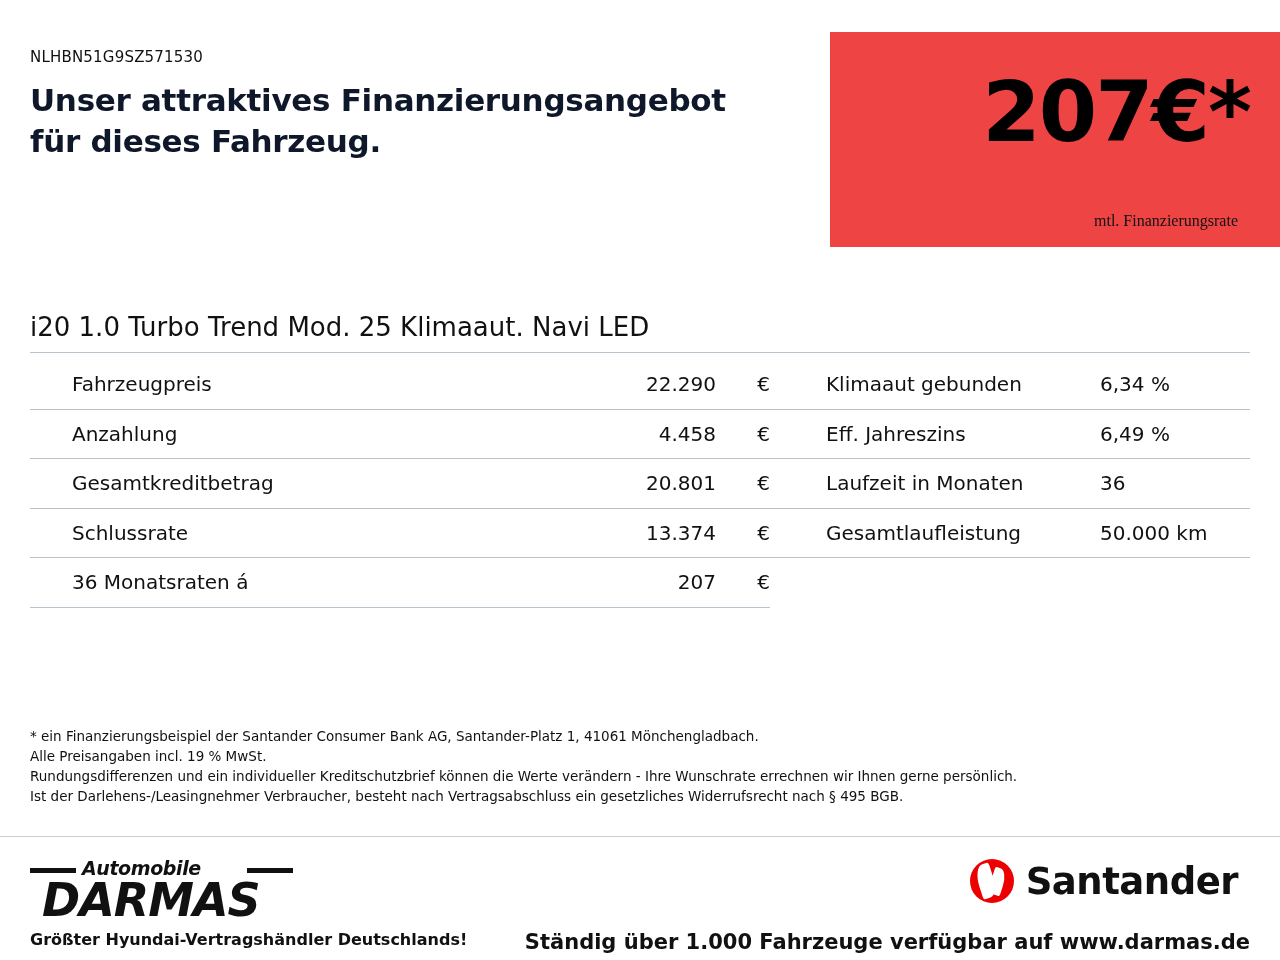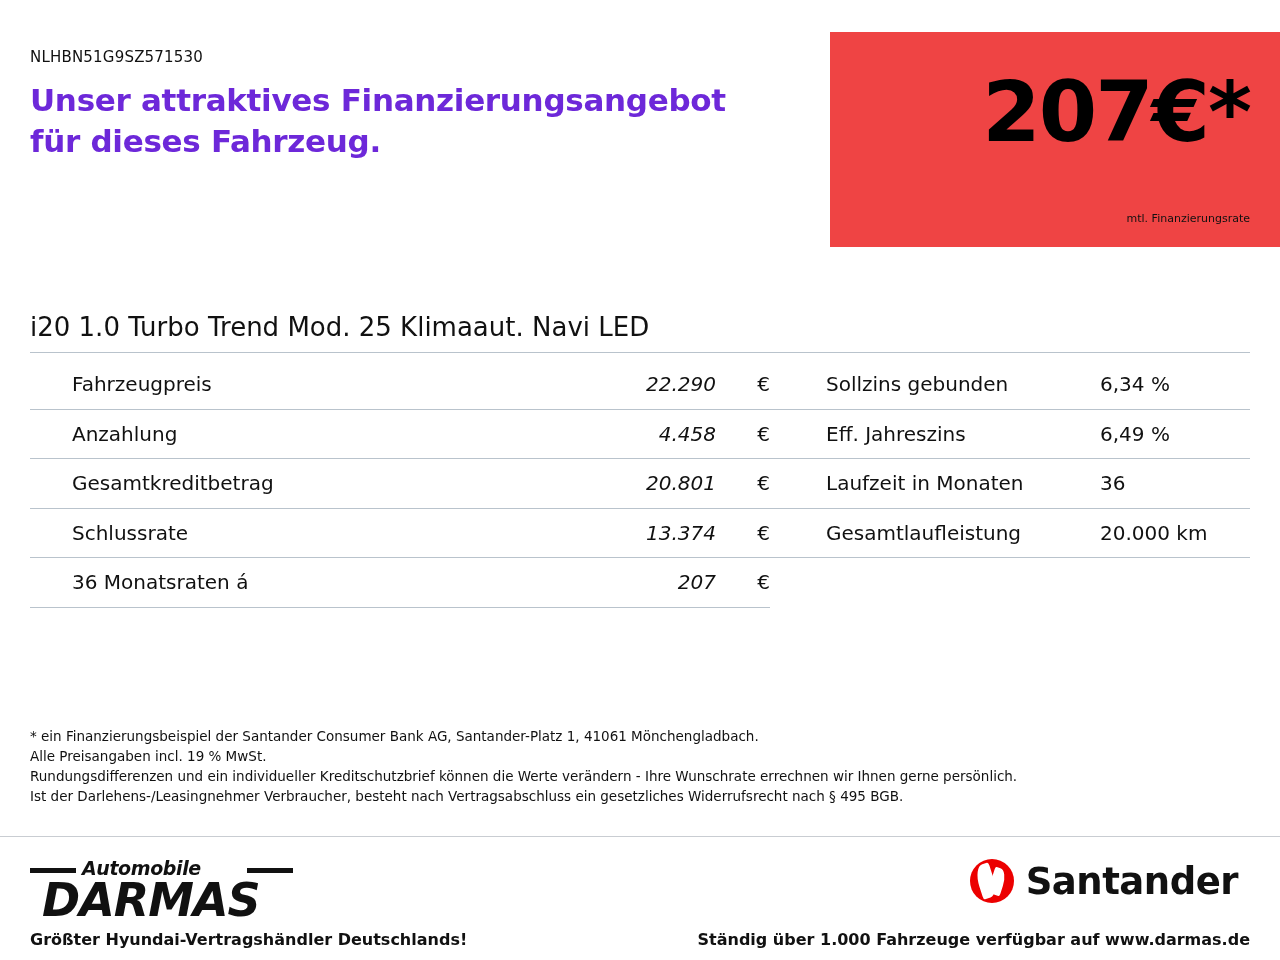--- a/index.html
+++ b/index.html
@@ -40,21 +40,21 @@
   }
   .headline {
     position: absolute;
     left: 30px;
     top: 80px;
     width: 790px;
     font-size: 31px;
     font-weight: bold;
     line-height: 1.33;
     letter-spacing: -0.3px;
-    color: #6d28d9;
+    color: #0f172a;
   }
   .headline .l2 {
     display: block;
   }
 
   .rate-box {
     position: absolute;
     left: 830px;
     top: 32px;
     width: 450px;
@@ -68,25 +68,26 @@
     top: 38px;
     font-size: 84px;
     font-weight: bold;
     letter-spacing: -2px;
     line-height: 1;
     color: #000000;
     white-space: nowrap;
   }
   .rate-label {
     position: absolute;
-    right: 30px;
+    right: 42px;
     top: 180px;
-    font-size: 11px;
-    color: #111111;
-    white-space: nowrap;
+    font-size: 16px;
+    color: #111111;
+    white-space: nowrap;
+    font-family: Liberation Serif, serif;
   }
 
   
   .vehicle-title {
     position: absolute;
     left: 30px;
     top: 312px;
     width: 1220px;
     font-size: 26px;
     font-weight: normal;
@@ -133,21 +134,20 @@
     white-space: nowrap;
     margin-left: 42px;
   }
   .val {
     font-size: 20px;
     color: #111111;
     white-space: nowrap;
   }
   .col-left .val {
     margin-left: auto;
-    font-style: italic;
   }
   .col-left .unit {
     font-size: 20px;
     width: 54px;
     text-align: right;
     display: inline-block;
   }
   .col-right .val {
     margin-left: auto;
     width: 150px;
@@ -288,21 +288,21 @@
     top: 93px;
     font-size: 16px;
     font-weight: bold;
     color: #111111;
     white-space: nowrap;
   }
   .tagline-right {
     position: absolute;
     right: 30px;
     top: 93px;
-    font-size: 16px;
+    font-size: 21px;
     font-weight: bold;
     color: #111111;
     white-space: nowrap;
   }
 </style>
 </head>
 <body>
 
 <div class="page">
 
@@ -323,21 +323,21 @@
 
   <div class="specs">
 
     <div class="spec-row">
       <div class="col col-left">
         <span class="lbl">Fahrzeugpreis</span>
         <span class="val">22.290</span>
         <span class="unit">€</span>
       </div>
       <div class="col col-right">
-        <span class="lbl">Sollzins gebunden</span>
+        <span class="lbl">Klimaaut gebunden</span>
         <span class="val">6,34 %</span>
       </div>
     </div>
 
     <div class="spec-row">
       <div class="col col-left">
         <span class="lbl">Anzahlung</span>
         <span class="val">4.458</span>
         <span class="unit">€</span>
       </div>
@@ -360,21 +360,21 @@
     </div>
 
     <div class="spec-row">
       <div class="col col-left">
         <span class="lbl">Schlussrate</span>
         <span class="val">13.374</span>
         <span class="unit">€</span>
       </div>
       <div class="col col-right">
         <span class="lbl">Gesamtlaufleistung</span>
-        <span class="val">20.000 km</span>
+        <span class="val">50.000 km</span>
       </div>
     </div>
 
     <div class="spec-row">
       <div class="col col-left">
         <span class="lbl">36 Monatsraten á</span>
         <span class="val">207</span>
         <span class="unit">€</span>
       </div>
       <div class="col col-right empty">

